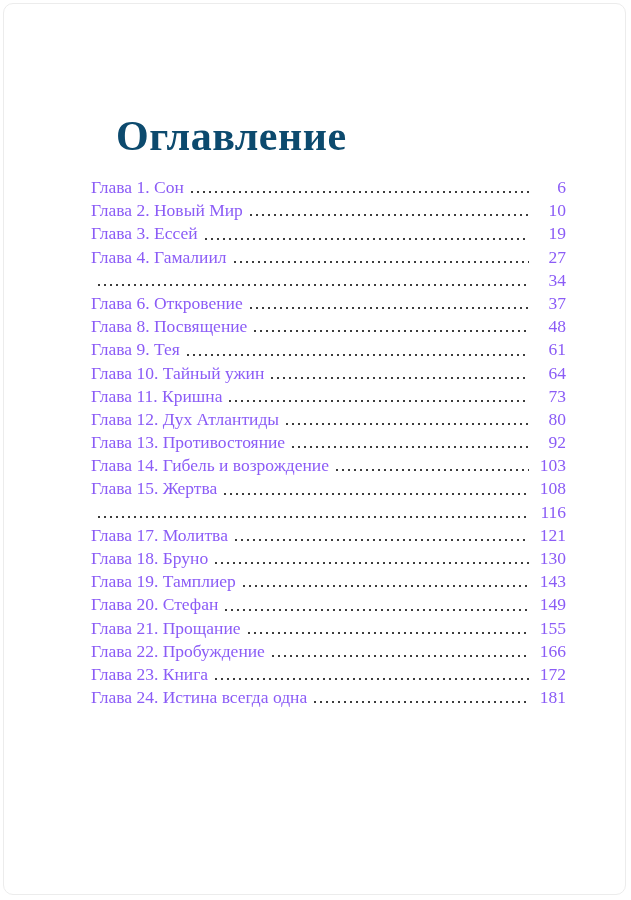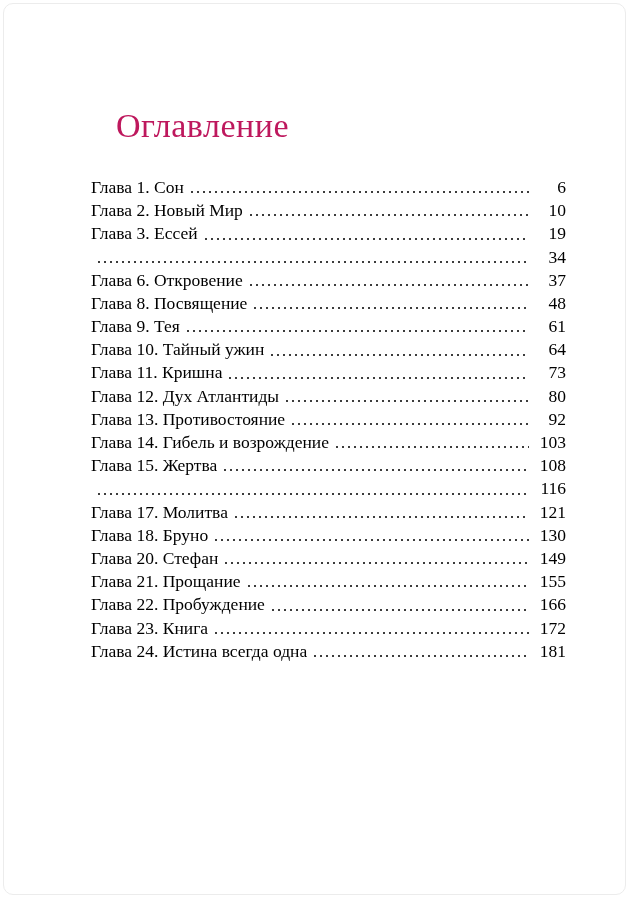--- a/index.html
+++ b/index.html
@@ -23,40 +23,40 @@
     height: 892px;
     background: #ffffff;
     border: 1px solid #ececec;
     border-radius: 10px;
     box-sizing: border-box;
   }
   .page-title {
     position: absolute;
     left: 112px;
     top: 80px;
-    font-size: 34px;
-    font-weight: 400;
+    font-size: 42px;
+    font-weight: 700;
     letter-spacing: 0.5px;
-    color: #be185d;
+    color: #0c4a6e;
   }
   .toc {
     position: absolute;
     left: 87px;
     top: 172px;
     width: 475px;
     display: flex;
     flex-direction: column;
   }
   .toc-row {
     display: flex;
-    align-items: flex-end;
+    align-items: flex-start;
     height: 23.2px;
     font-size: 17.5px;
     line-height: 23.2px;
-    color: #000000;
+    color: #8b5cf6;
   }
   .toc-label {
     white-space: nowrap;
     flex: 0 0 auto;
   }
   .toc-leader {
     flex: 1 1 auto;
     height: 2px;
     margin: 0 7px;
     align-self: flex-end;
@@ -92,20 +92,25 @@
     <span class="toc-leader"></span>
     <span class="toc-page">10</span>
   </div>
 
   <div class="toc-row">
     <span class="toc-label">Глава 3. Ессей</span>
     <span class="toc-leader"></span>
     <span class="toc-page">19</span>
   </div>
 
+  <div class="toc-row">
+    <span class="toc-label">Глава 4. Гамалиил</span>
+    <span class="toc-leader"></span>
+    <span class="toc-page">27</span>
+  </div>
 
   <div class="toc-row">
     <span class="toc-leader"></span>
     <span class="toc-page">34</span>
   </div>
 
   <div class="toc-row">
     <span class="toc-label">Глава 6. Откровение</span>
     <span class="toc-leader"></span>
     <span class="toc-page">37</span>
@@ -170,20 +175,25 @@
     <span class="toc-leader"></span>
     <span class="toc-page">121</span>
   </div>
 
   <div class="toc-row">
     <span class="toc-label">Глава 18. Бруно</span>
     <span class="toc-leader"></span>
     <span class="toc-page">130</span>
   </div>
 
+  <div class="toc-row">
+    <span class="toc-label">Глава 19. Тамплиер</span>
+    <span class="toc-leader"></span>
+    <span class="toc-page">143</span>
+  </div>
 
   <div class="toc-row">
     <span class="toc-label">Глава 20. Стефан</span>
     <span class="toc-leader"></span>
     <span class="toc-page">149</span>
   </div>
 
   <div class="toc-row">
     <span class="toc-label">Глава 21. Прощание</span>
     <span class="toc-leader"></span>

